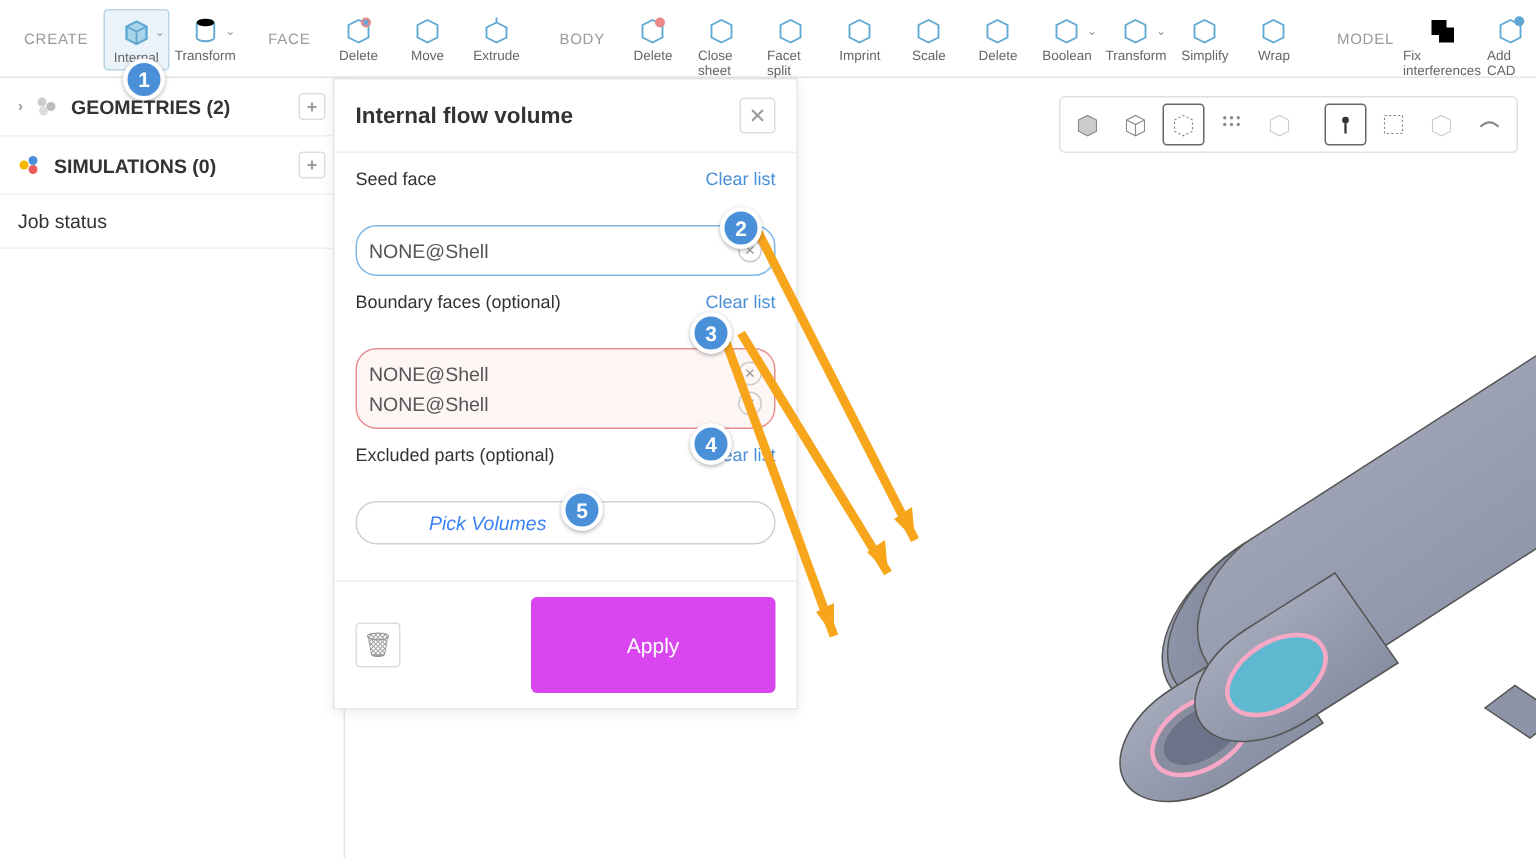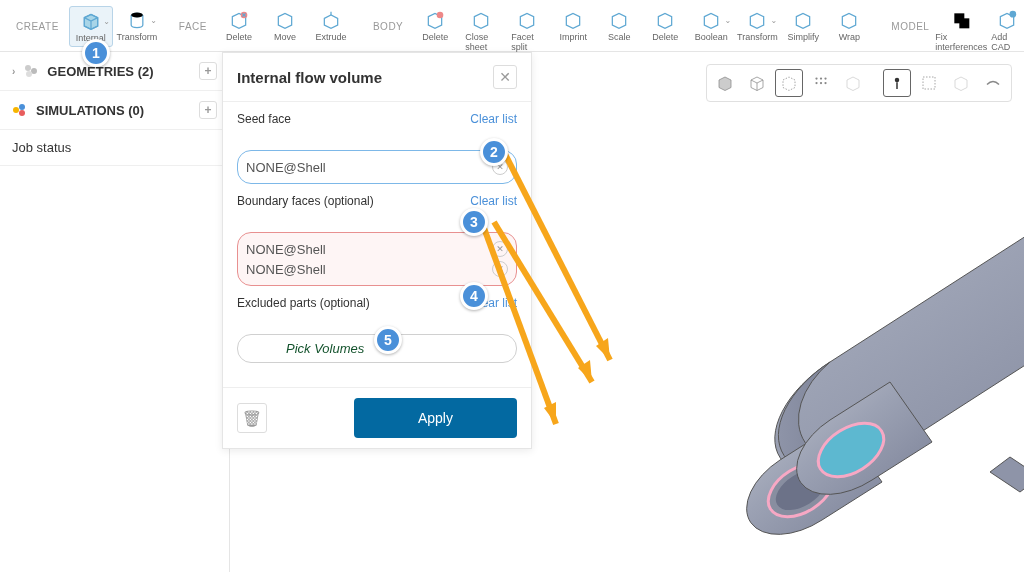--- a/index.html
+++ b/index.html
@@ -40,24 +40,24 @@
 .dialog-body { padding: 10px 14px 14px; }
 .field { margin-bottom: 10px; }
 .field-head { display: flex; justify-content: space-between; align-items: center; margin-bottom: 6px; }
 .field-head .lbl { font-size: 12px; font-weight: 400; color: #333; }
 .field-head .clear { font-size: 12px; color: #4a90d9; cursor: pointer; }
 .field-box { border: 1px solid #d0d0d0; border-radius: 14px; padding: 6px 8px; font-size: 13px; color: #555; position: relative; margin-top: 24px; }
 .field-box.blue { border-color: #7db8e8; }
 .field-box.red { border-color: #e89090; background: #fef5f5; }
 .field-box .item { display: flex; align-items: center; padding: 2px 0; }
 .field-box .item .x { margin-left: auto; width: 16px; height: 16px; border-radius: 50%; border: 1px solid #ccc; display: flex; align-items: center; justify-content: center; font-size: 9px; color: #999; cursor: pointer; }
-.field-box.placeholder { color: #14532d; font-style: italic; padding-left: 48px; }
+.field-box.placeholder { color: #3b82f6; font-style: italic; padding-left: 48px; }
 .dialog-footer { display: flex; align-items: center; padding: 10px 14px; border-top: 1px solid #eee; gap: 10px; }
 .dialog-footer .trash { width: 30px; height: 30px; border: 1px solid #ddd; border-radius: 3px; display: flex; align-items: center; justify-content: center; color: #999; cursor: pointer; }
-.dialog-footer .apply { flex: .6; margin-left: auto; background: #0369a1; color: #fff; border: none; border-radius: 4px; padding: 12px 24px; font-size: 14px; font-weight: 500; cursor: pointer; min-width: 120px; }
+.dialog-footer .apply { flex: .6; margin-left: auto; background: #d946ef; color: #fff; border: none; border-radius: 4px; padding: 24px 24px; font-size: 14px; font-weight: 500; cursor: pointer; min-width: 120px; }
 
 
 .viewport { flex: 1; position: relative; background: #fff; }
 .view-controls { position: absolute; top: 12px; right: 12px; display: flex; gap: 4px; background: #fff; border: 1px solid #e0e0e0; border-radius: 4px; padding: 4px; }
 .vc-btn { width: 28px; height: 28px; display: flex; align-items: center; justify-content: center; border-radius: 3px; cursor: pointer; color: #888; }
 .vc-btn.active { border: 1px solid #666; }
 .vc-btn svg { width: 18px; height: 18px; }
 
 
 .body3d { position: absolute; left: 350px; top: 30px; width: 620px; height: 470px; }

